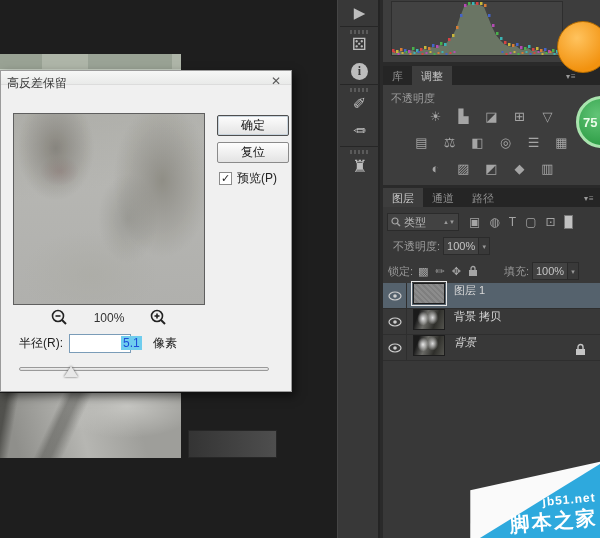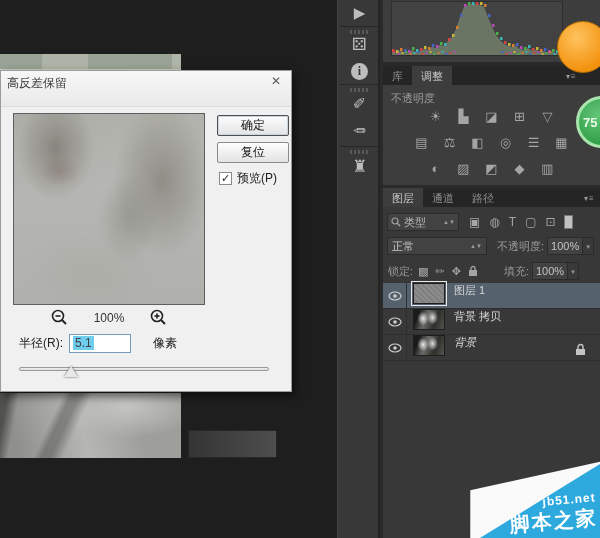--- a/index.html
+++ b/index.html
@@ -17,21 +17,21 @@
       linear-gradient(115deg, transparent 30%, rgba(90,90,86,.55) 34% 38%, transparent 44%),
       radial-gradient(90px 40px at 70% 20%, #c6c6c2, transparent 80%),
       linear-gradient(75deg,#8f8f8b 10%,#b6b6b2 45%,#9e9e9a 75%);
   }
   .gradient-swatch { left:188px; top:430px; width:89px; height:28px;
     background:linear-gradient(90deg,#343434,#4e4e4e); border:1px solid #262626; }
 
   
   .dialog { left:0; top:70px; width:292px; height:322px; background:#f0f0f0;
     border:1px solid #9b9b9b; box-shadow:3px 4px 9px rgba(0,0,0,.55); z-index:5; }
-  .dialog-titlebar { position:absolute; left:0; top:0; right:0; height:36px;
+  .dialog-titlebar { position:absolute; left:0; top:0; right:0; height:14px;
     background:linear-gradient(#f6f7f6,#e9eae9); border-bottom:1px solid #dcdcdc; }
   .dialog-title { position:absolute; left:6px; top:4px; font-size:12px; color:#3c3c3c; }
   .dialog-close { position:absolute; right:10px; top:3px; font-size:12px; color:#5a5a5a; cursor:default; }
   .preview-box { position:absolute; left:12px; top:42px; width:192px; height:192px;
     border:1px solid #5f5f5f; background:#b4b4b1; overflow:hidden; }
   .preview-img { position:absolute; inset:0;
     background:
       radial-gradient(55px 75px at 22% 18%, rgba(125,122,115,.8), transparent 70%),
       radial-gradient(26px 20px at 24% 30%, rgba(150,120,120,.5), transparent 75%),
       radial-gradient(70px 110px at 78% 35%, rgba(130,128,120,.75), transparent 70%),
@@ -46,21 +46,21 @@
   .preview-check-row { position:absolute; left:218px; top:99px; display:flex; align-items:center; gap:5px; }
   .checkbox { width:13px; height:13px; background:#fff; border:1px solid #8a8a8a; font-size:11px;
     line-height:11px; text-align:center; color:#222; }
   .check-label { font-size:12px; color:#222; }
   .zoom-row { position:absolute; left:12px; top:238px; width:192px; display:flex; align-items:center; justify-content:center; gap:26px; }
   .zoom-pct { font-size:12px; color:#333; }
   .radius-row { position:absolute; left:18px; top:263px; display:flex; align-items:center; gap:6px; }
   .radius-label,.radius-unit { font-size:12px; color:#222; }
   .radius-unit { margin-left:16px; }
   .radius-input { width:62px; height:19px; background:#fff; border:1px solid #7a9cb8; padding:1px 3px; font-size:12px; }
-  .radius-sel { background:#6fcdee; color:#404040; padding:0 2px; }
+  .radius-sel { background:#6fcdee; color:#1d4ed8; padding:0 2px;margin-left:48px; }
   .slider-track { position:absolute; left:18px; top:296px; width:250px; height:4px;
     background:linear-gradient(#efefef,#dcdcdc); border:1px solid #9a9a9a; border-radius:2px; }
   .slider-thumb { position:absolute; left:44px; top:-2px; width:0; height:0;
     border-left:7px solid transparent; border-right:7px solid transparent; border-bottom:11px solid #e8e8e8;
     filter:drop-shadow(0 0 1px #555); }
 
   
   .dock { left:337px; top:0; width:43px; height:538px; background:#383838; border-left:1px solid #454545;
     border-right:2px solid #242424; }
   .dock-icon { position:absolute; left:0; width:43px; text-align:center; color:#bdbdbd; }
@@ -332,24 +332,20 @@
       <span>▣</span>
       <span>◍</span>
       <span>T</span>
       <span>▢</span>
       <span>⊡</span>
     </div>
     <div class="filter-toggle"></div>
   </div>
 
   <div class="blend-row">
-    <div class="blend-dd">
-      <span>正常</span>
-      <span class="dd-arrows">▲▼</span>
-    </div>
     <span class="small-label" style="margin-left:10px;">不透明度:</span>
     <div class="val-box">100%</div>
     <div class="val-arrow">▾</div>
   </div>
 
   <div class="lock-row">
     <span class="small-label" style="margin-left:5px;">锁定:</span>
     <div class="lock-icons">
       <span>▩</span>
       <span>✏</span>

